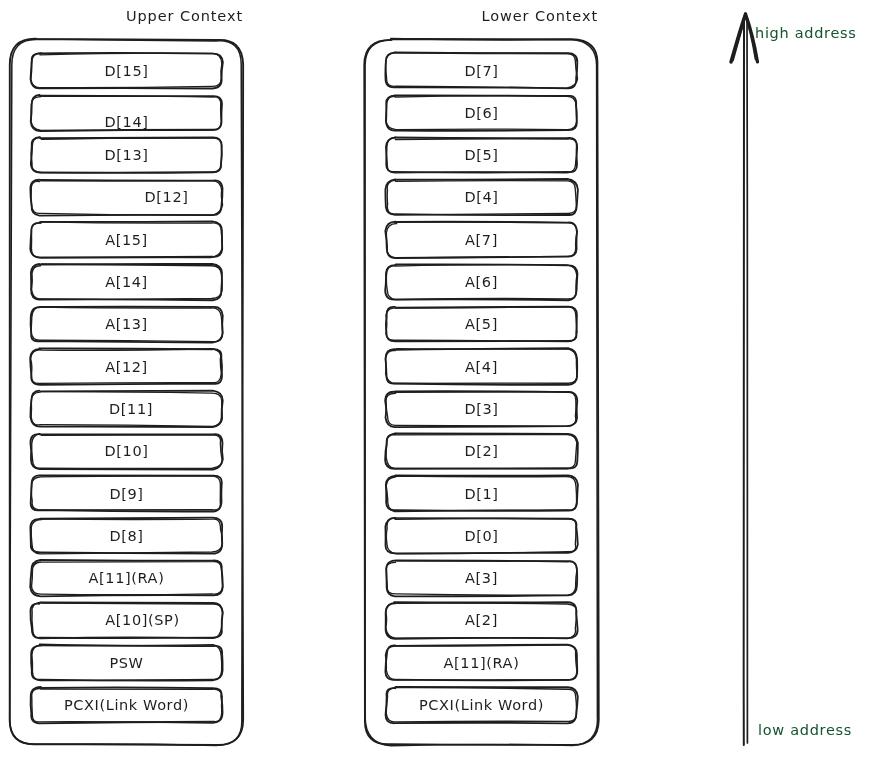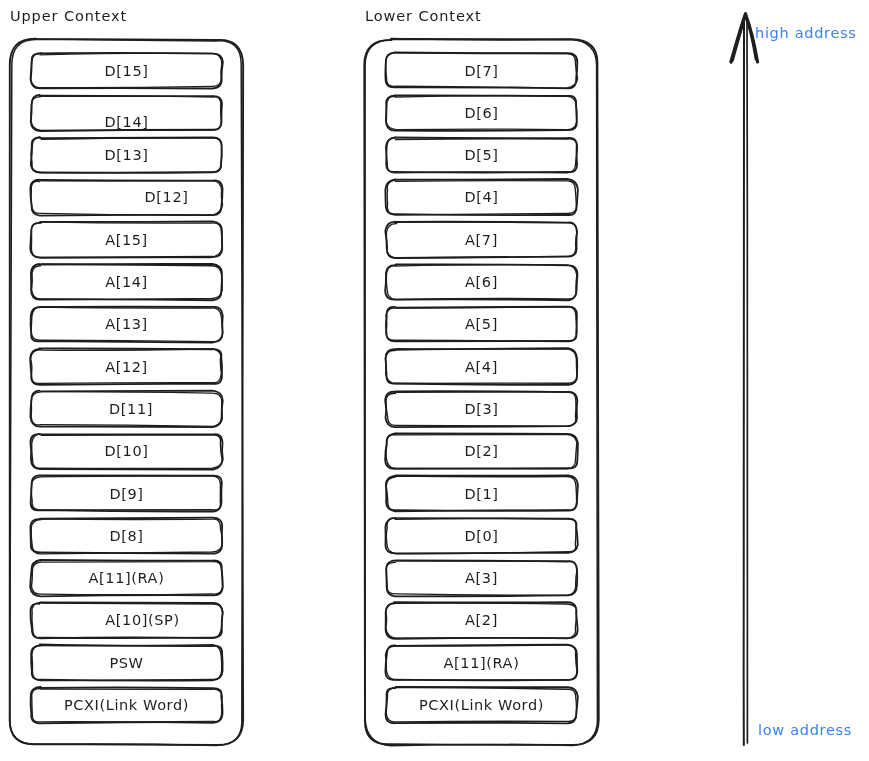--- a/index.html
+++ b/index.html
@@ -21,40 +21,40 @@
     width: 869px;
     height: 761px;
   }
   .col-title {
     position: absolute;
     font-family: "DejaVu Sans", sans-serif;
     font-size: 14.5px;
     letter-spacing: 0.9px;
     color: #1e1e1e;
     white-space: nowrap;
-    text-align: left;
+    text-align: right;
   }
   .slot-label {
     position: absolute;
     font-family: "DejaVu Sans", sans-serif;
     font-size: 14.5px;
     letter-spacing: 0.6px;
     color: #1e1e1e;
     white-space: nowrap;
     text-align: right;
     display: flex;
     align-items: center;
     justify-content: center;
   }
   .axis-label {
     position: absolute;
     font-family: "DejaVu Sans", sans-serif;
     font-size: 14.5px;
     letter-spacing: 0.7px;
-    color: #3b82f6;
+    color: #14532d;
     white-space: nowrap;
   }
 </style>
 </head>
 <body>
 
 <svg id="canvas" viewBox="0 0 869 761" xmlns="http://www.w3.org/2000/svg">
     <g></g>
     <path d="M 36.05 39.07 Q 115.44 38.81 217.78 38.89 Q 243.03 39.31 243.16 65.74 Q 242.73 392.38 242.23 718.71 Q 243.15 745.44 217.69 745.55 Q 125.85 745.56 36.13 745.55 Q 10.67 744.80 9.44 719.55 Q 9.46 392.51 9.83 65.39 Q 9.52 39.38 35.98 39.32 " fill="#ffffff" stroke="none"></path>
     <path d="M 36.08 38.86 Q 114.02 39.40 216.79 39.97 Q 242.23 38.00 243.15 64.38 Q 242.79 392.15 242.01 719.40 Q 242.99 745.57 217.41 744.95 Q 126.87 744.87 36.66 744.17 Q 8.98 745.84 9.72 718.84 Q 10.65 392.98 9.79 65.66 Q 9.42 38.17 36.04 38.75 " fill="none" stroke="#1e1e1e" stroke-width="1.9" stroke-linecap="round" stroke-linejoin="round"></path>

